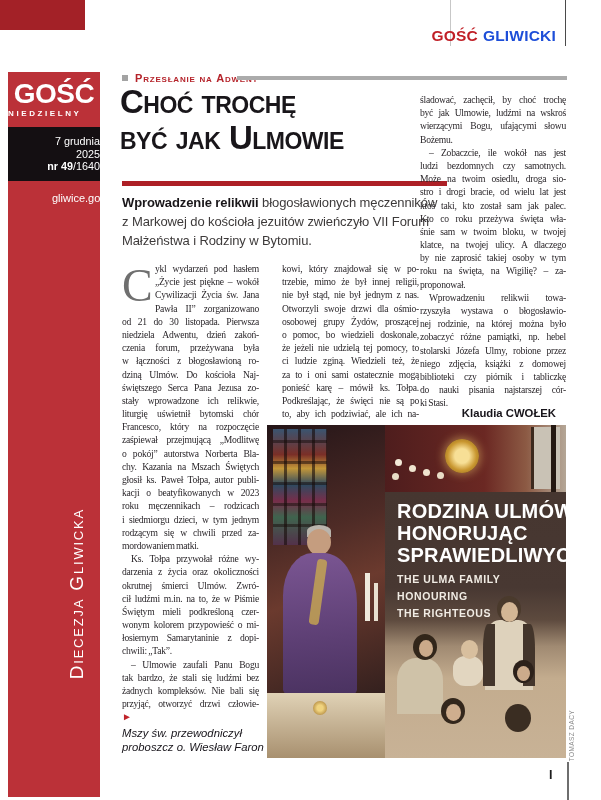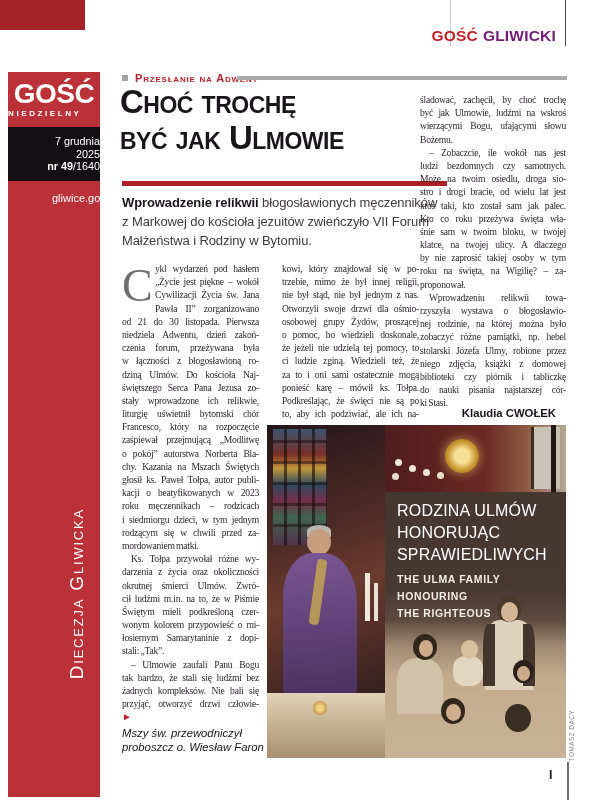--- a/index.html
+++ b/index.html
@@ -14,21 +14,21 @@
   .date-block{margin-top:9px;background:#140f12;padding:8px 0 8px 0;text-align:right;color:#fff;font-size:10.8px;line-height:12.6px;}
   .date-block .b{font-weight:bold;}
   .site{margin-top:11px;text-align:right;padding-right:14px;color:#fff;font-size:11px;padding-left:44px;}
   .edition{position:absolute;right:12px;bottom:118px;writing-mode:vertical-rl;transform:rotate(180deg);color:#fff;font-size:19px;font-variant:small-caps;letter-spacing:1.8px;}
 
   
   .vl1{position:absolute;left:450px;top:0;width:1px;height:46px;background:#c7c7c7;}
   .vl2{position:absolute;left:565px;top:0;width:1px;height:46px;background:#4a4a4a;}
   .header-title{position:absolute;top:27px;right:45px;font-size:15.5px;font-weight:bold;letter-spacing:0.2px;}
   .header-title .red{color:#c01f26;margin-right:5px;}
-  .header-title .blk{color:#701a75;}
+  .header-title .blk{color:#1d4ed8;}
 
   
   .kicker{position:absolute;left:122px;top:72px;display:flex;align-items:center;height:12px;}
   .ksq{width:6px;height:6px;background:#a3a3a3;margin-right:7px;}
   .ktext{color:#b5232a;font-weight:bold;font-size:11px;font-variant:small-caps;letter-spacing:0.8px;}
   .kline{position:absolute;left:237px;top:76px;width:330px;height:4px;background:#ababab;}
   .headline{position:absolute;left:120px;top:84px;font-size:33px;line-height:36px;font-weight:bold;font-variant:small-caps;color:#19161a;letter-spacing:-0.5px;}
 
   
   .rule-red{position:absolute;left:122px;top:181px;width:325px;height:5px;background:#ad2026;}
@@ -65,21 +65,21 @@
   .candle-b{position:absolute;left:107px;top:158px;width:4px;height:38px;background:#e8e0d0;}
   .altar{position:absolute;left:0;top:268px;width:118px;height:65px;background:linear-gradient(180deg,#e0d2b6,#a8906f);}
   .chalice{position:absolute;left:46px;top:276px;width:14px;height:14px;border-radius:50%;background:radial-gradient(circle,#f0d37e 30%,#9a6d2a 100%);}
   .ph-top{position:absolute;left:118px;top:0;width:181px;height:67px;background:linear-gradient(90deg,#4e1d1d 0%,#6b2823 55%,#8c5a44 78%,#b4a696 100%);}
   .monst{position:absolute;left:60px;top:14px;width:34px;height:34px;border-radius:50%;background:radial-gradient(circle,#f7df96 30%,#c9962f 60%,#7a5a20 100%);box-shadow:0 0 8px 2px rgba(240,200,110,.45);}
   .orbs{position:absolute;left:10px;top:34px;width:7px;height:7px;border-radius:50%;background:#f3ead8;box-shadow:14px 6px 0 #efe4cf,28px 10px 0 #efe4cf,42px 13px 0 #e9ddc6,-3px 14px 0 #e9ddc6;}
   .window{position:absolute;left:146px;top:2px;width:26px;height:62px;background:#c9c2b5;border-left:3px solid #3c2a1e;}
   .pole{position:absolute;left:166px;top:0;width:5px;height:67px;background:#241812;}
   .banner{position:absolute;left:118px;top:67px;width:181px;height:266px;background:linear-gradient(180deg,#463630 0%,#483832 36%,#5d4a3e 48%,#a08a72 58%,#c3ac8e 70%,#c8b296 100%);}
   .banner-text{position:relative;padding:8px 0 0 12px;z-index:3;}
-  .bpl div{color:#ffffff;font-weight:normal;font-size:16px;line-height:22px;letter-spacing:0.2px;height:22px;overflow:hidden;white-space:nowrap;}
+  .bpl div{color:#ffffff;font-weight:bold;font-size:20px;line-height:22px;letter-spacing:0.2px;height:22px;overflow:hidden;white-space:nowrap;}
   .ben{margin-top:5px;}
   .ben div{color:#f1ece4;font-weight:bold;font-size:10.5px;line-height:17px;letter-spacing:0.6px;height:17px;overflow:hidden;white-space:nowrap;}
   .fg{position:absolute;border-radius:50%;}
   .f-mo-hair{left:28px;top:142px;width:24px;height:26px;background:#32261a;}
   .f-mo-face{left:34px;top:148px;width:14px;height:17px;background:#cbaa8a;}
   .f-mo-body{left:12px;top:166px;width:46px;height:56px;background:#cfc2a8;border-radius:40% 40% 0 0;}
   .f-fa-hair{left:112px;top:104px;width:24px;height:26px;background:#4a3a2c;}
   .f-fa-face{left:116px;top:110px;width:17px;height:20px;background:#d3b695;}
   .f-fa-body{left:100px;top:128px;width:48px;height:70px;background:#ded2bc;border-radius:30% 30% 0 0;}
   .f-fa-vest-l{left:98px;top:132px;width:12px;height:62px;background:#43352b;border-radius:40% 0 0 0;}
@@ -162,21 +162,21 @@
       <div class="ln">i siedmiorgu dzieci, w tym jednym</div>
       <div class="ln">rodzącym się w chwili przed za-</div>
       <div class="end ln">mordowaniem matki.</div>
       <div class="ind ln">Ks. Tołpa przywołał różne wy-</div>
       <div class="ln">darzenia z życia oraz okoliczności</div>
       <div class="ln">okrutnej śmierci Ulmów. Zwró-</div>
       <div class="ln">cił ludźmi m.in. na to, że w Piśmie</div>
       <div class="ln">Świętym mieli podkreśloną czer-</div>
       <div class="ln">wonym kolorem przypowieść o mi-</div>
       <div class="ln">łosiernym Samarytaninie z dopi-</div>
-      <div class="end ln">stali: „Tak”.</div>
+      <div class="end ln">chwili: „Tak”.</div>
       <div class="ind ln">– Ulmowie zaufali Panu Bogu</div>
       <div class="ln">tak bardzo, że stali się ludźmi bez</div>
       <div class="ln">żadnych kompleksów. Nie bali się</div>
       <div class="ln">przyjąć, otworzyć drzwi człowie-</div>
     </div>
   <div class="coltext c2">
       <div class="ln">kowi, który znajdował się w po-</div>
       <div class="ln">trzebie, mimo że był innej religii,</div>
       <div class="ln">nie był stąd, nie był jednym z nas.</div>
       <div class="ln">Otworzyli swoje drzwi dla ośmio-</div>

